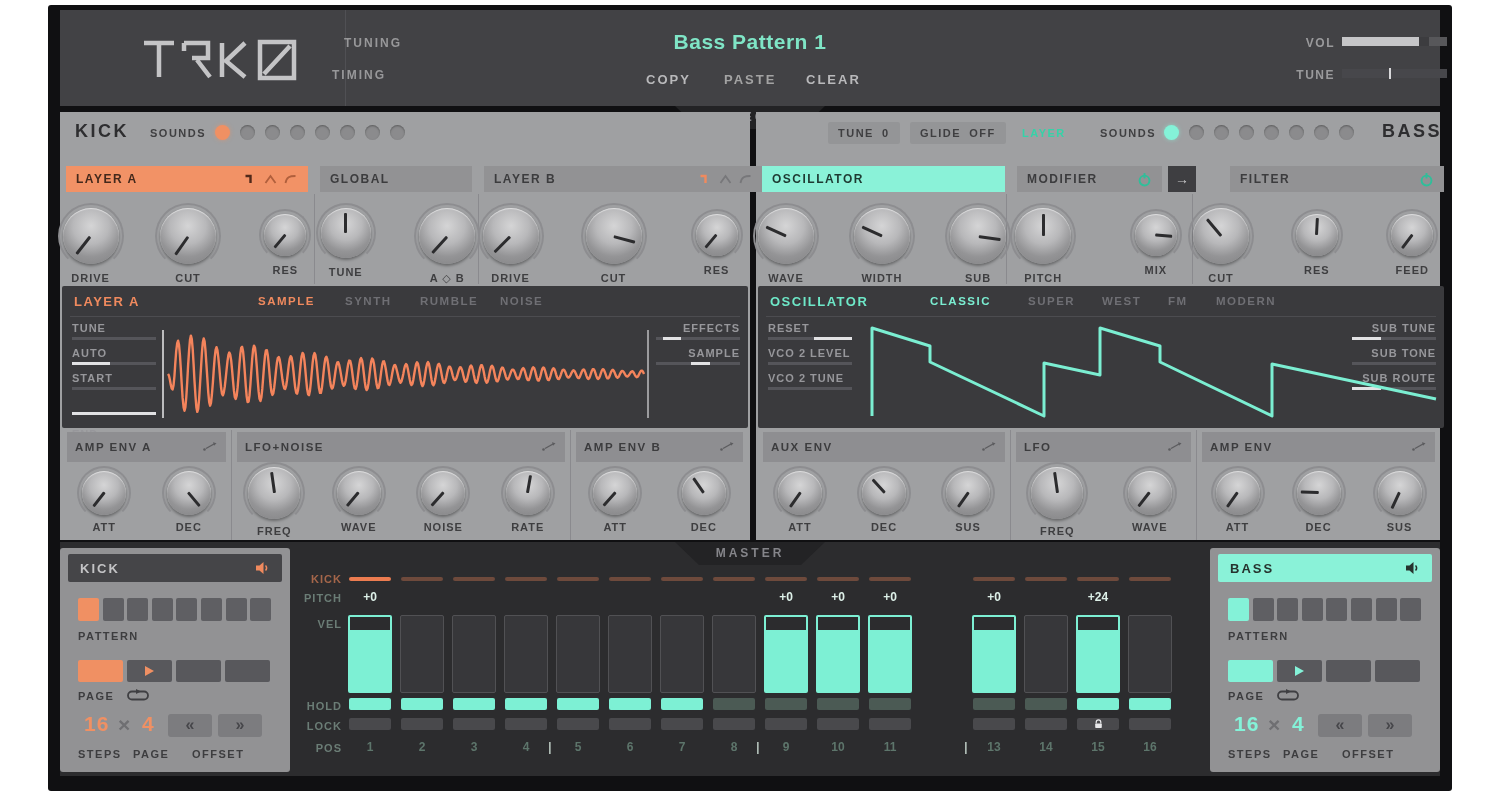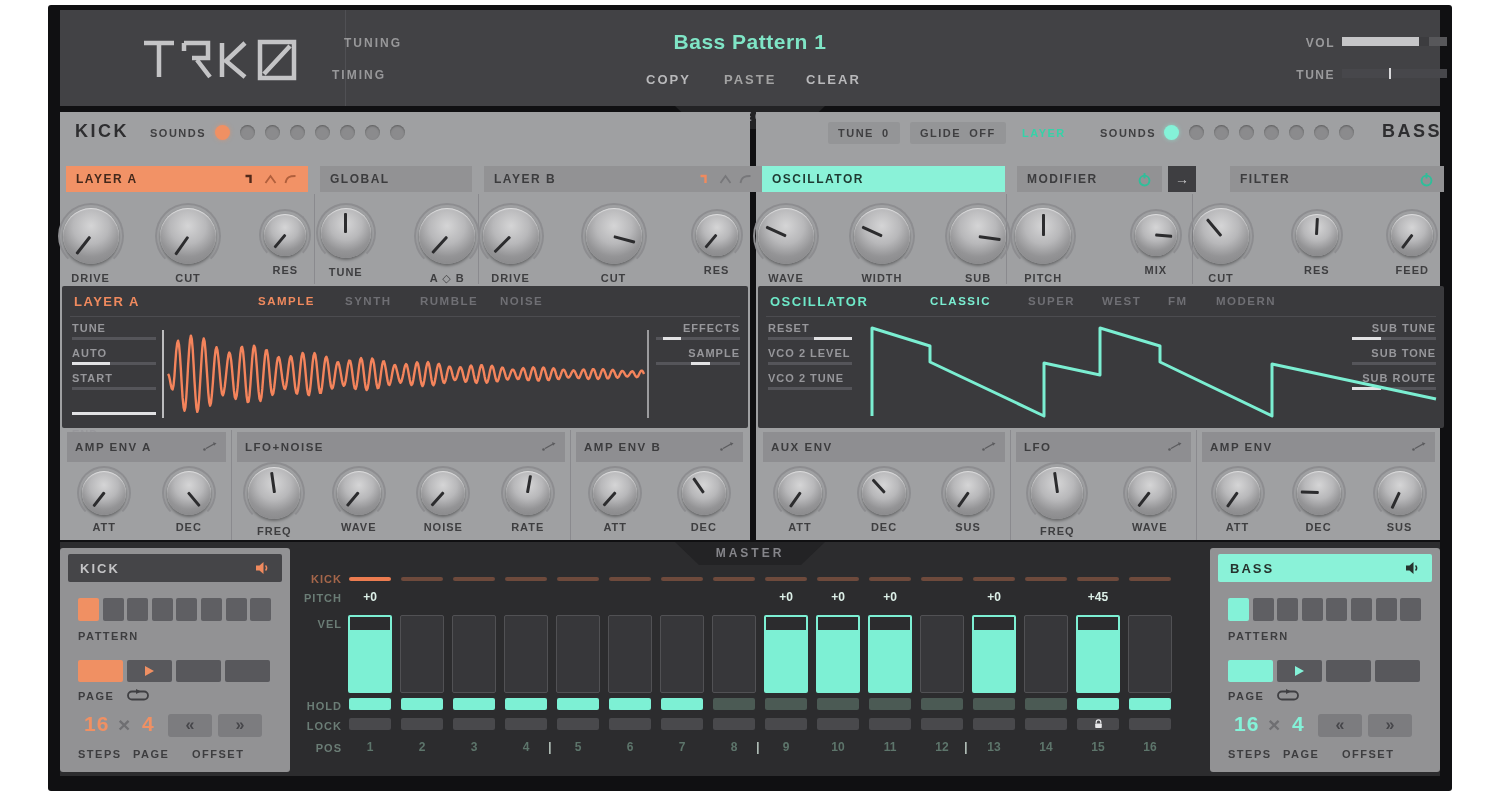--- a/index.html
+++ b/index.html
@@ -798,47 +798,40 @@
       <div class="seq-col" style="left: 520px;">
         <div class="kick-seg"></div>
         <div class="pitch-val">+0</div>
         <div class="vel-cell on">
           <div class="vel-fill" style="height: 82%;"></div>
         </div>
         <div class="hold-pill dim"></div>
         <div class="lock-pill"></div>
         <div class="pos-num">11</div>
       </div>
-      <div class="seq-col" style="left: 572px;">
-        <div class="kick-seg"></div>
-        <div class="vel-cell"></div>
-        <div class="hold-pill dim"></div>
-        <div class="lock-pill"></div>
-        <div class="pos-num">12</div>
-      </div>
       <div class="seq-col" style="left: 624px;">
         <div class="kick-seg"></div>
         <div class="pitch-val">+0</div>
         <div class="vel-cell on">
           <div class="vel-fill" style="height: 82%;"></div>
         </div>
         <div class="hold-pill dim"></div>
         <div class="lock-pill"></div>
         <div class="pos-num">13</div>
       </div>
       <div class="seq-col" style="left: 676px;">
         <div class="kick-seg"></div>
         <div class="vel-cell"></div>
         <div class="hold-pill dim"></div>
         <div class="lock-pill"></div>
         <div class="pos-num">14</div>
       </div>
       <div class="seq-col" style="left: 728px;">
         <div class="kick-seg"></div>
-        <div class="pitch-val">+45</div>
+        <div class="pitch-val">+24</div>
         <div class="vel-cell on">
           <div class="vel-fill" style="height: 82%;"></div>
         </div>
         <div class="hold-pill on"></div>
         <div class="lock-pill">
           <svg width="9" height="10" viewBox="0 0 9 10">
             <path d="M2.2,4.5 V3.2 a2.3,2.3 0 0 1 4.6,0 V4.5" stroke="#e8e8ea" stroke-width="1.2" fill="none"></path>
             <rect x="1.2" y="4.5" width="6.6" height="4.6" rx="0.8" fill="#e8e8ea"></rect>
           </svg>
         </div>

